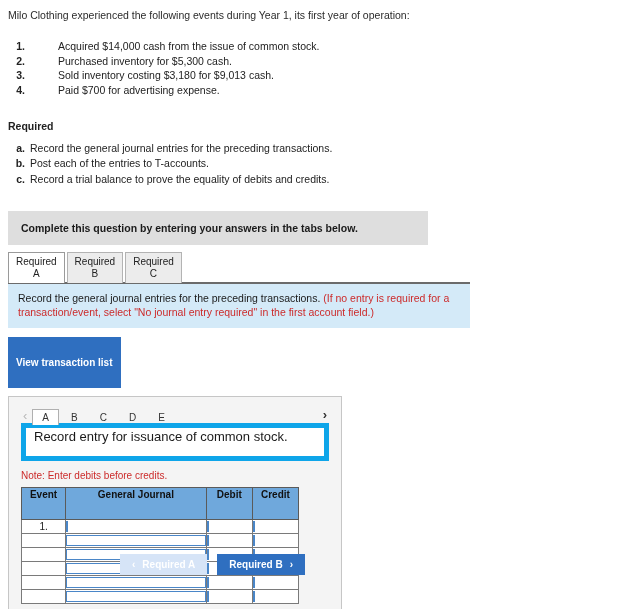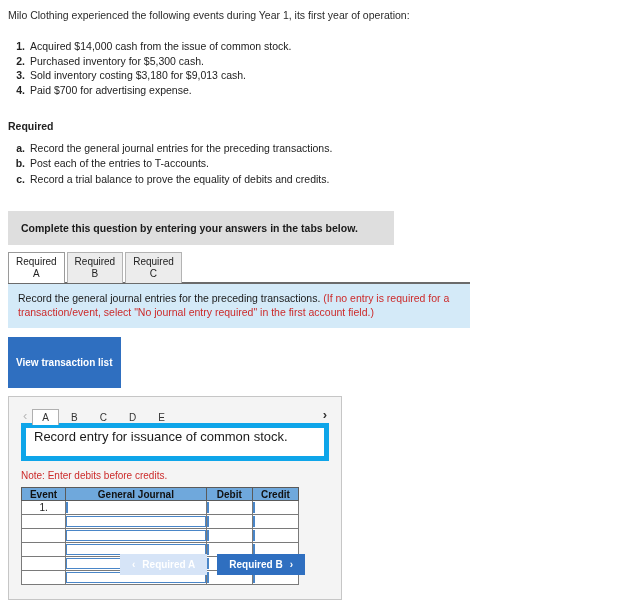--- a/index.html
+++ b/index.html
@@ -33,21 +33,21 @@
     display: flex;
     align-items: flex-start;
   }
   .event-num {
     font-weight: bold;
     width: 17px;
     flex: none;
     text-align: right;
     padding-right: 5px;
   }
-  .event-text { flex: 1; }
+  .event-text { flex: 1; margin-left: 28px; }
 
   
   .required-head {
     margin: 22px 0 0 8px;
     font-weight: bold;
     font-size: 10.5px;
   }
   .required-list {
     margin: 9px 0 0 8px;
     font-size: 10.5px;
@@ -62,21 +62,21 @@
     width: 17px;
     flex: none;
     text-align: right;
     padding-right: 5px;
   }
   .req-text { flex: 1; }
 
   
   .complete-banner {
     margin: 24px 0 0 8px;
-    width: 386px;
+    width: 420px;
     background: #dedede;
     box-sizing: border-box;
     padding: 11px 0 11px 13px;
     font-weight: bold;
     font-size: 10.5px;
     color: #1a1a1a;
   }
 
   
   .tabs-strip {
@@ -215,21 +215,21 @@
     width: 278px;
     table-layout: fixed;
     border: 1px solid #7a7a7a;
   }
   table.journal th {
     background: #6fa8dc;
     border: 1px solid #5a5a5a;
     font-size: 10px;
     font-weight: bold;
     color: #111111;
-    padding: 1px 0 0 0;
+    padding: 1px 0 19px 0;
     text-align: center;
   }
   table.journal td {
     border: 1px solid #7a7a7a;
     background: #ffffff;
     height: 13px;
     padding: 0;
     vertical-align: middle;
   }
   td.ev {

